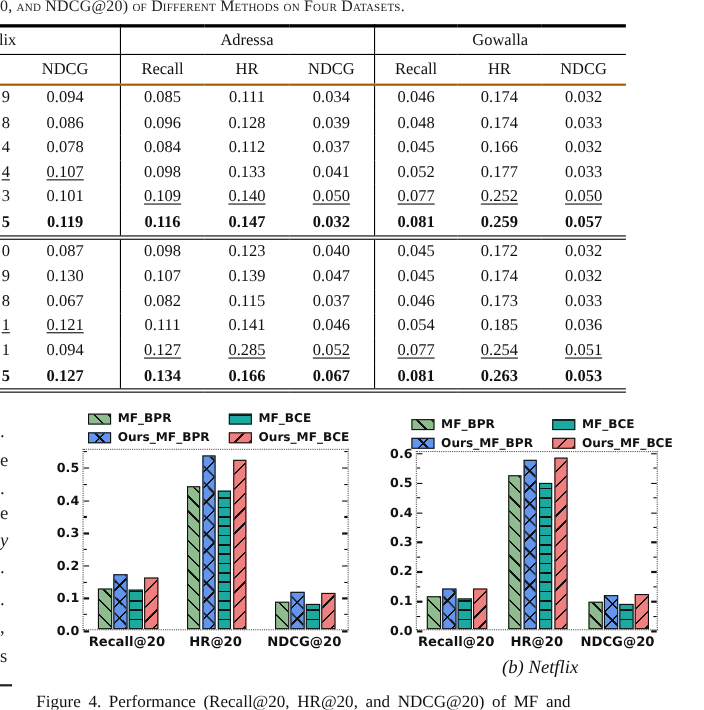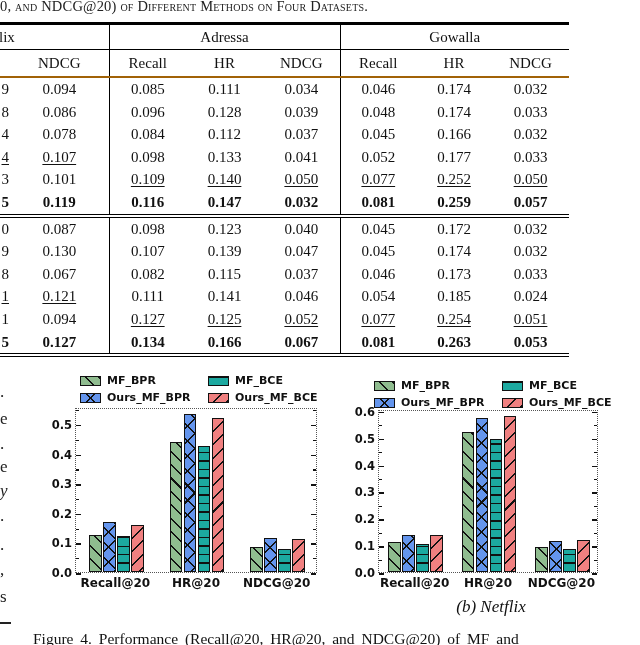--- a/index.html
+++ b/index.html
@@ -186,27 +186,27 @@
           <td><span>0.033</span></td>
         </tr>
         <tr>
           <td class="frag"><span class="u">1</span></td>
           <td><span class="u">0.121</span></td>
           <td class="vrule"><span>0.111</span></td>
           <td><span>0.141</span></td>
           <td><span>0.046</span></td>
           <td class="vrule"><span>0.054</span></td>
           <td><span>0.185</span></td>
-          <td><span>0.024</span></td>
+          <td><span>0.036</span></td>
         </tr>
         <tr>
           <td class="frag"><span>1</span></td>
           <td><span>0.094</span></td>
           <td class="vrule"><span class="u">0.127</span></td>
-          <td><span class="u">0.125</span></td>
+          <td><span class="u">0.285</span></td>
           <td><span class="u">0.052</span></td>
           <td class="vrule"><span class="u">0.077</span></td>
           <td><span class="u">0.254</span></td>
           <td><span class="u">0.051</span></td>
         </tr>
         <tr class="tbl-end">
           <td class="frag"><span class="b">5</span></td>
           <td><span class="b">0.127</span></td>
           <td class="vrule"><span class="b">0.134</span></td>
           <td><span class="b">0.166</span></td>

